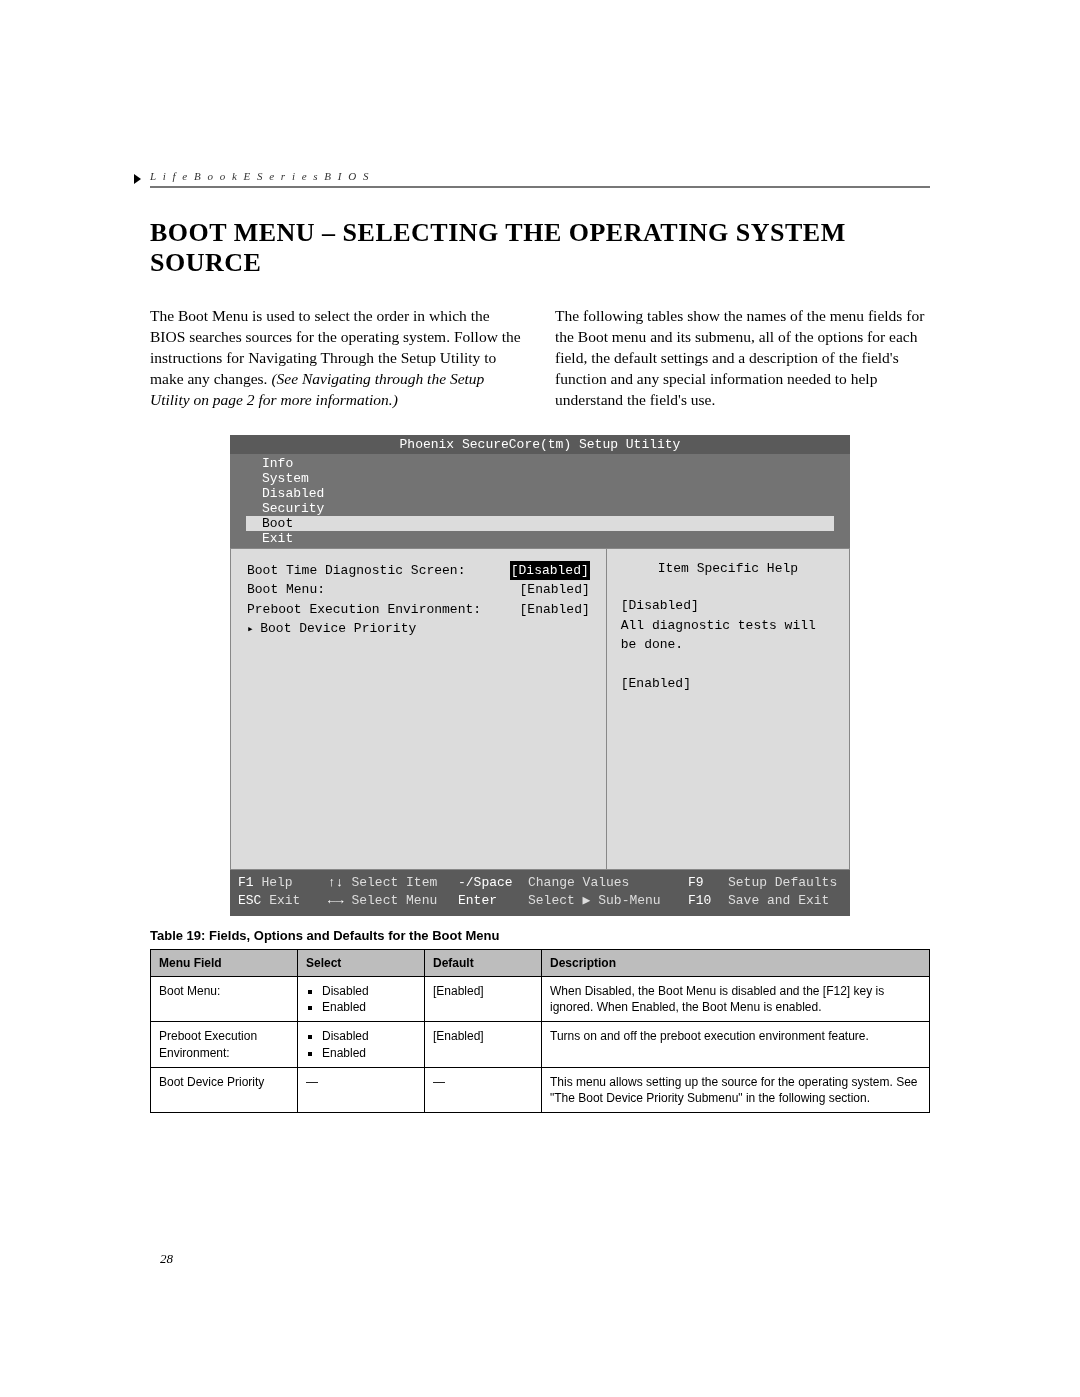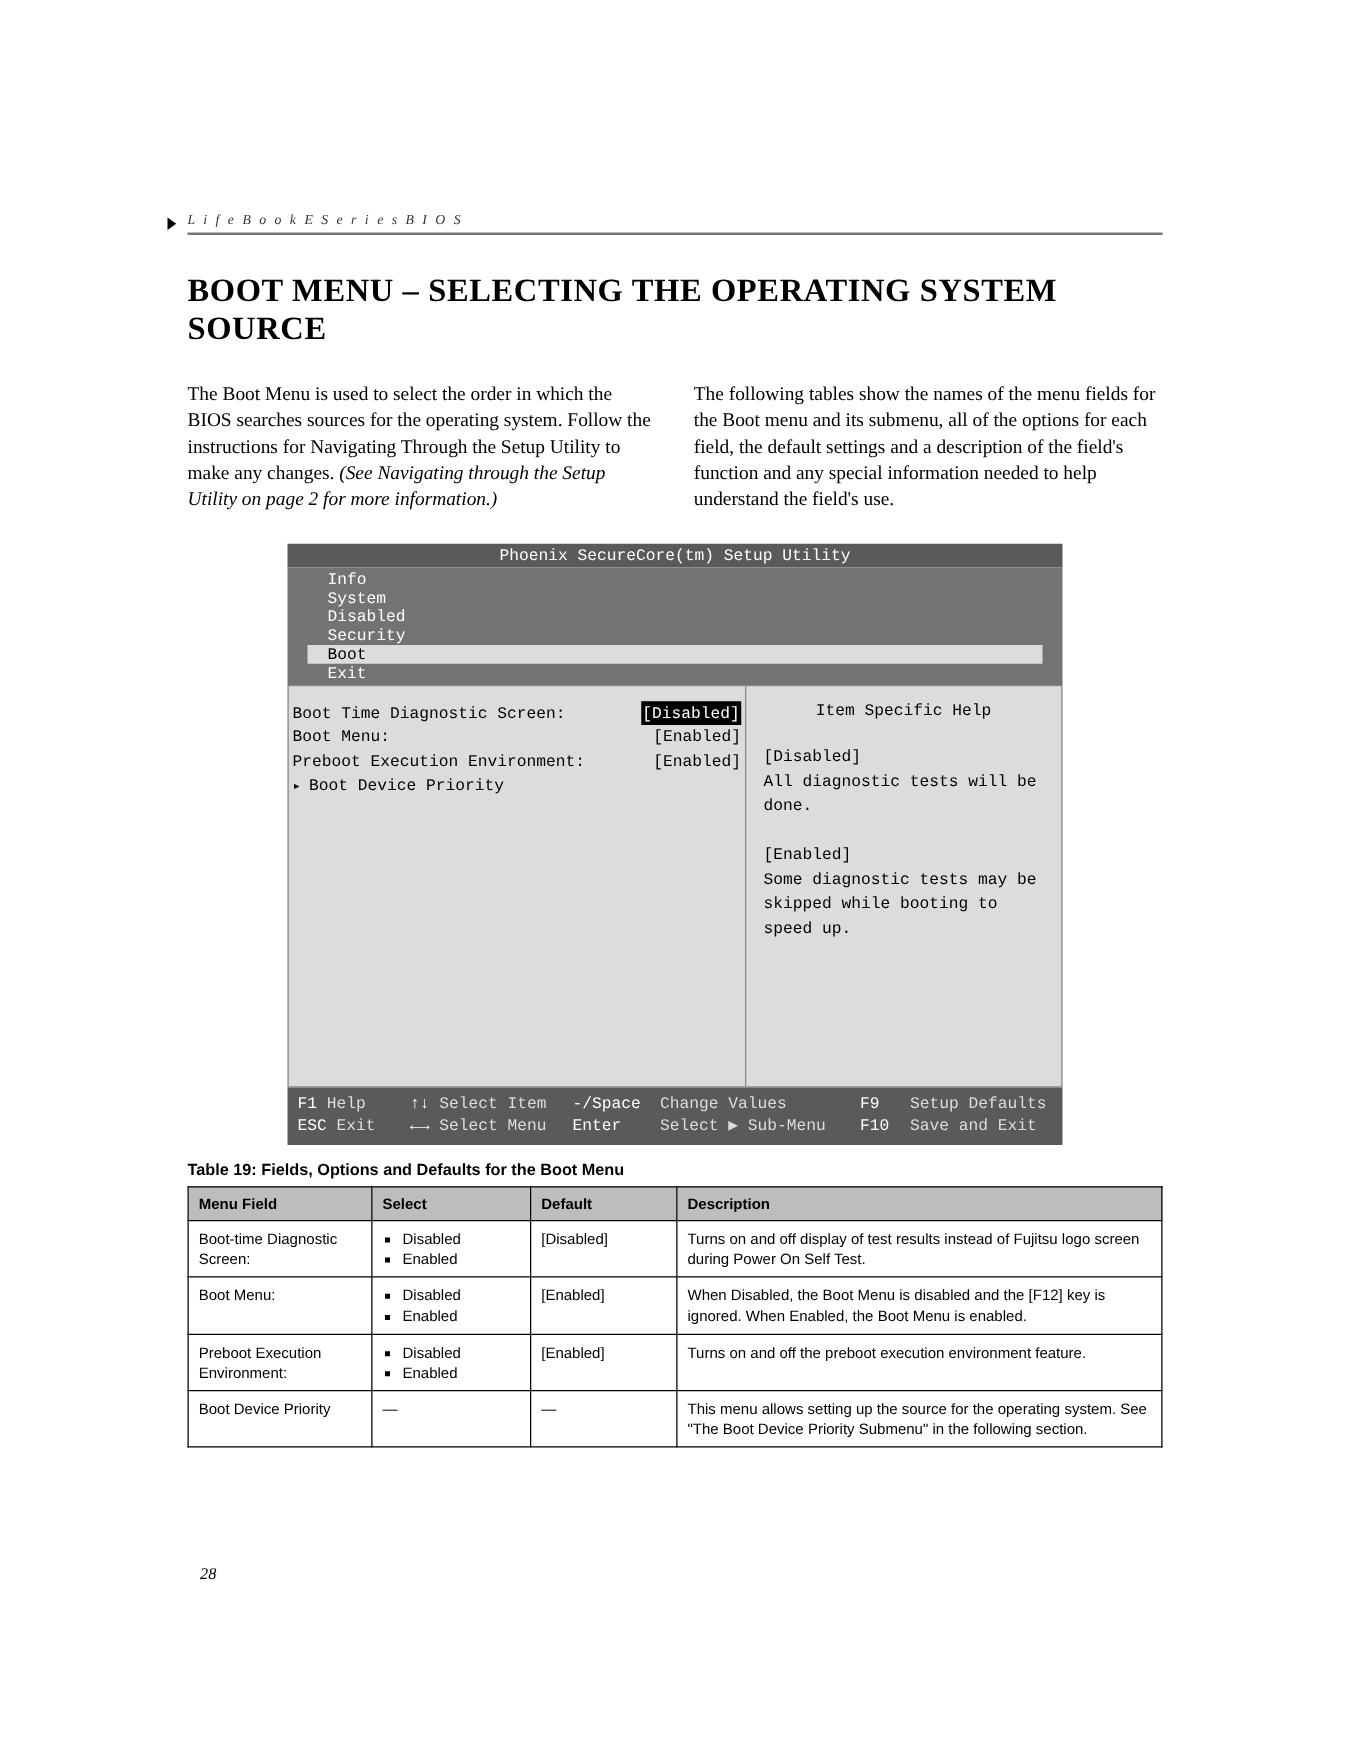--- a/index.html
+++ b/index.html
@@ -81,21 +81,21 @@
     color: #000;
   }
   .bios-body {
     display: flex;
     background: #dcdcdc;
     border: 1px solid #888;
     min-height: 320px;
   }
   .bios-main {
     flex: 1.6;
-    padding: 12px 3px;
+    padding: 12px 16px;
     color: #000;
     line-height: 1.5;
   }
   .bios-main .row { display: flex; justify-content: space-between; max-width: 380px; }
   .bios-main .val { white-space: nowrap; }
   .bios-main .val.sel { background: #000; color: #fff; padding: 0 1px; }
   .bios-main .submenu::before { content: "▸ "; font-size: 11px; }
   .bios-help {
     flex: 1;
     border-left: 1px solid #888;
@@ -204,21 +204,20 @@
           <span class="val">[Enabled]</span>
         </div>
         <div class="submenu">Boot Device Priority</div>
       </div>
       <div class="bios-help">
         <div class="hdr">Item Specific Help</div>
         <div>[Disabled]</div>
         <div>All diagnostic tests will be done.</div>
         <br>
         <div>[Enabled]</div>
-        <div>Some diagnostic tests may be skipped while booting to speed up.</div>
       </div>
     </div>
     <div class="bios-foot">
       <div class="row">
         <span class="cell1"><span class="k">F1</span>&nbsp;<span>Help</span></span>
         <span class="cell2"><span class="k">↑↓</span>&nbsp;<span>Select Item</span></span>
         <span class="cell3"><span class="k">-/Space</span></span>
         <span class="cell4"><span>Change Values</span></span>
         <span class="cell5"><span class="k">F9</span></span>
         <span>Setup Defaults</span>
@@ -240,31 +239,20 @@
   <table class="fields">
     <thead>
       <tr>
         <th style="width:130px">Menu Field</th>
         <th style="width:110px">Select</th>
         <th style="width:100px">Default</th>
         <th>Description</th>
       </tr>
     </thead>
     <tbody id="fields-body">
-        <tr>
-          <td>Boot-time Diagnostic Screen:</td>
-          <td>
-            <ul>
-              <li>Disabled</li>
-              <li>Enabled</li>
-            </ul>
-          </td>
-          <td>[Disabled]</td>
-          <td>Turns on and off display of test results instead of Fujitsu logo screen during Power On Self Test.</td>
-        </tr>
         <tr>
           <td>Boot Menu:</td>
           <td>
             <ul>
               <li>Disabled</li>
               <li>Enabled</li>
             </ul>
           </td>
           <td>[Enabled]</td>
           <td>When Disabled, the Boot Menu is disabled and the [F12] key is ignored. When Enabled, the Boot Menu is enabled.</td>

